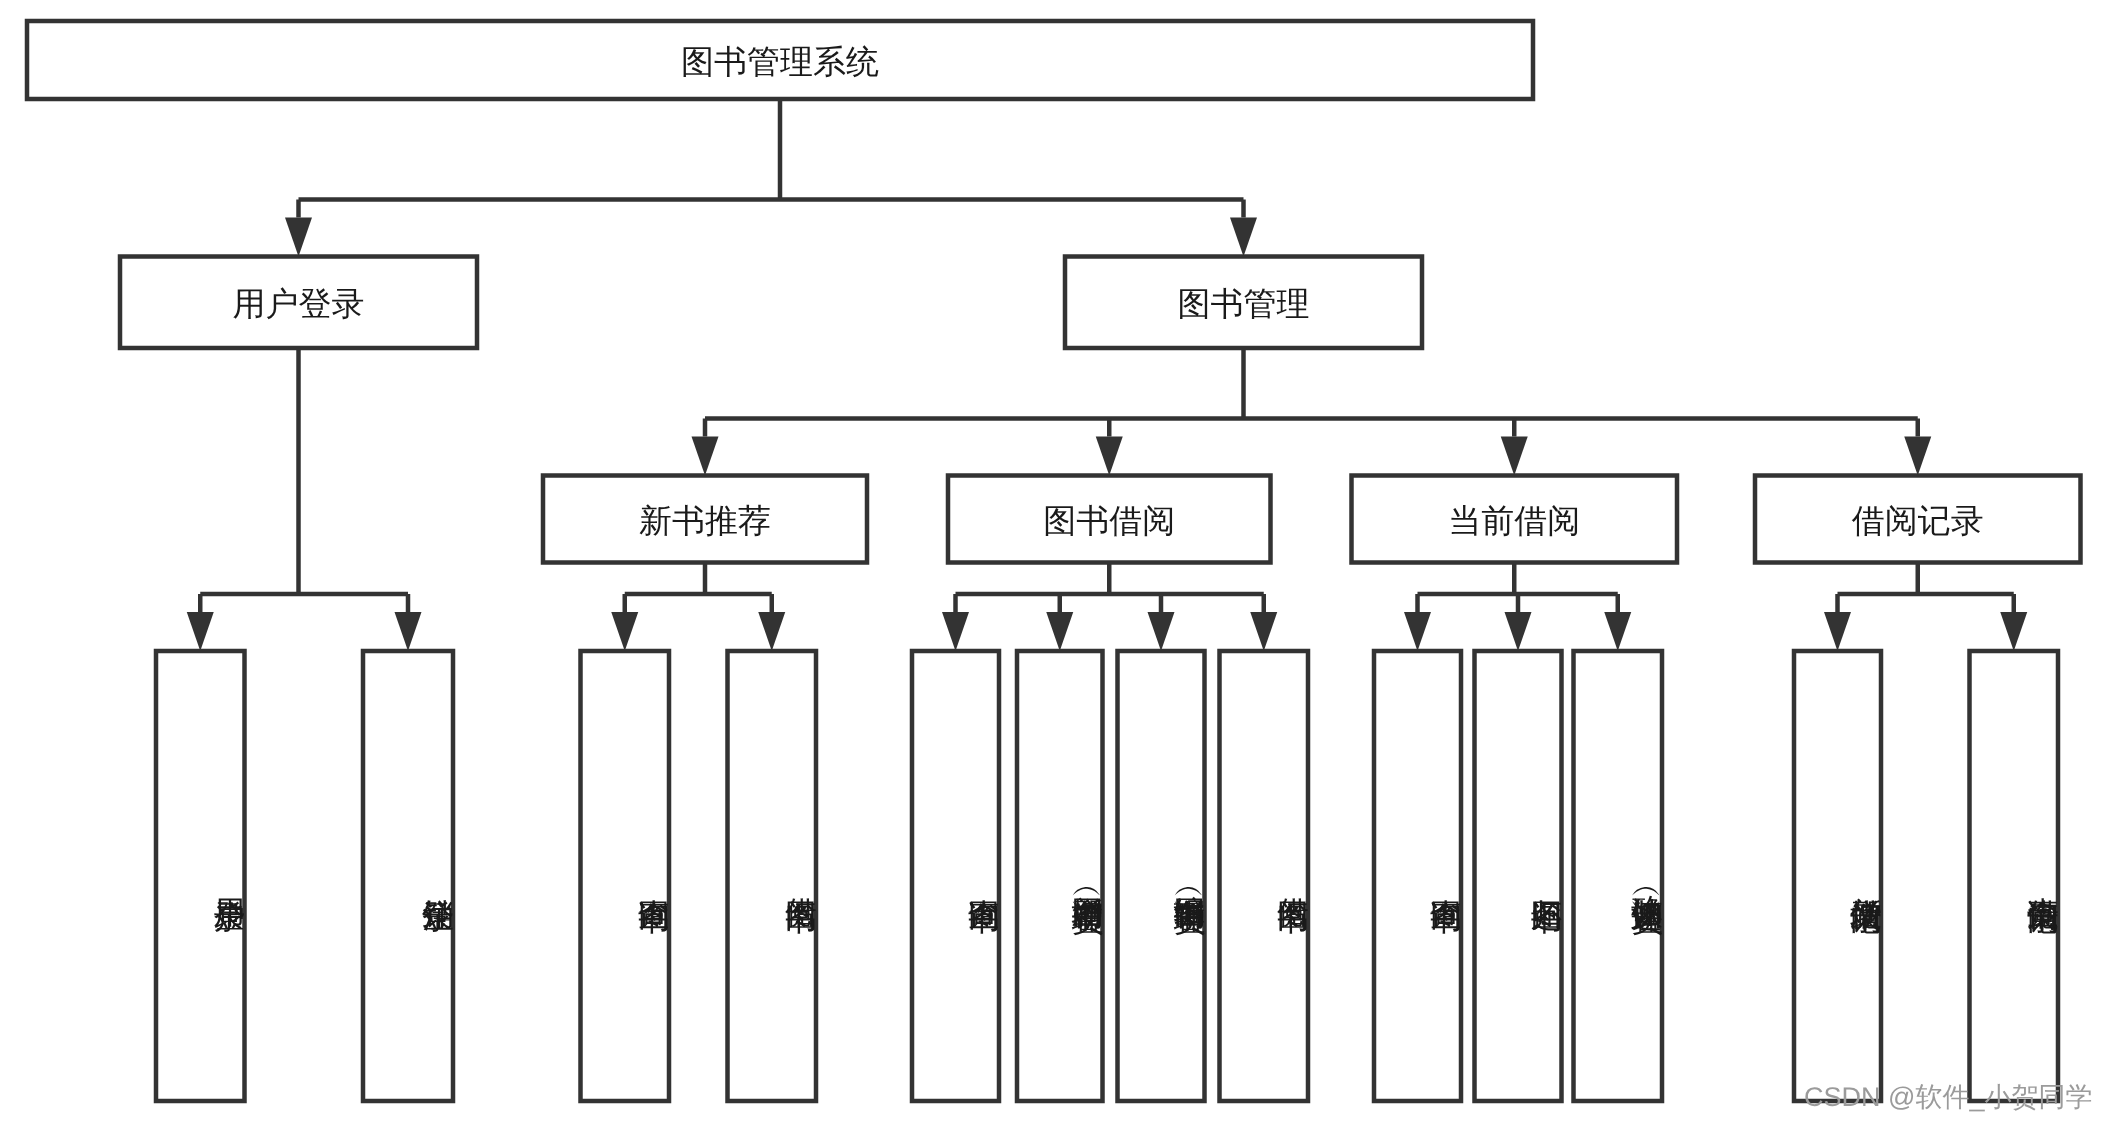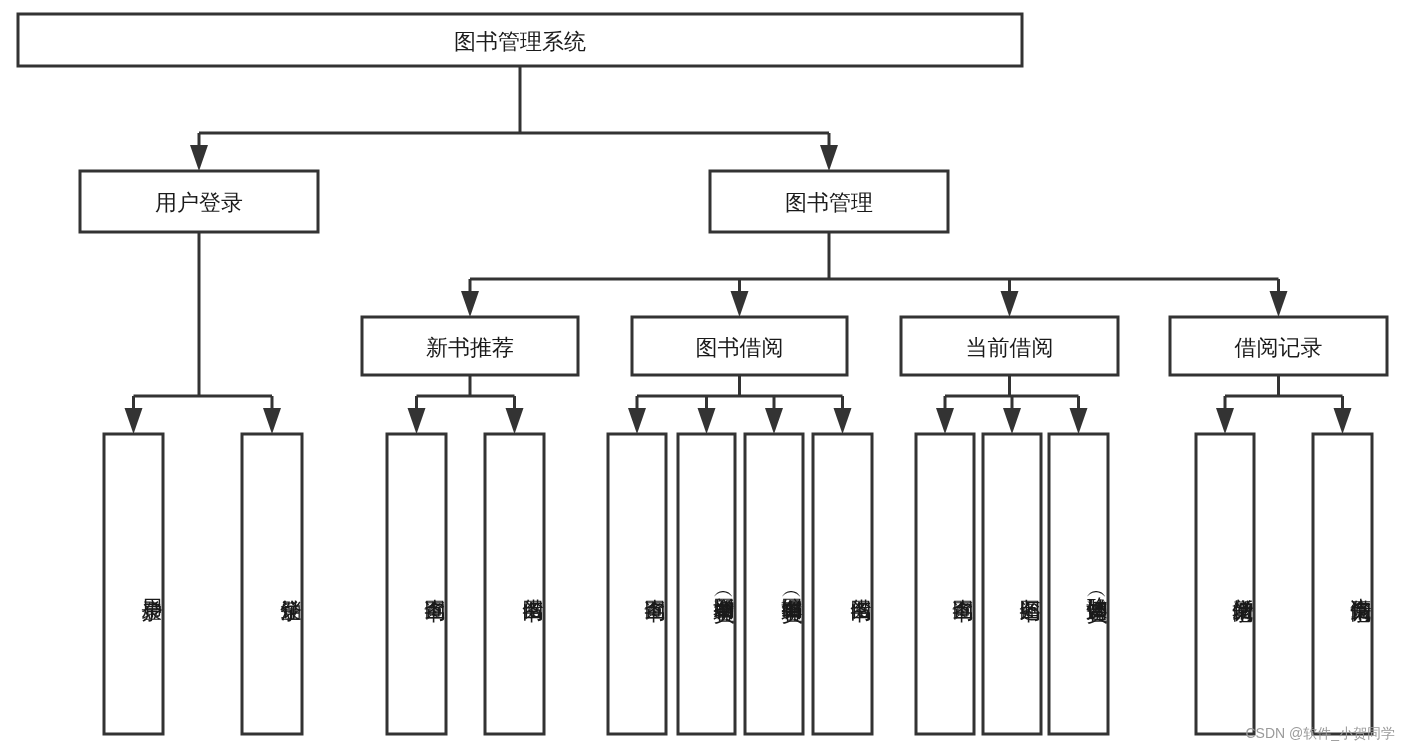--- a/index.html
+++ b/index.html
@@ -65,21 +65,21 @@
     justify-content: center;
     text-align: center;
     pointer-events: none;
     user-select: none;
   }
   .watermark {
     position: absolute;
     right: 10px;
     bottom: 4px;
     font-family: "Liberation Sans", "DejaVu Sans", sans-serif;
-    font-size: 14px;
+    font-size: 18px;
     color: #9b9b9b;
     white-space: nowrap;
     user-select: none;
     margin-top: 36px;
   }
 </style>
 </head>
 <body>
 
 <div id="diagram-root">

